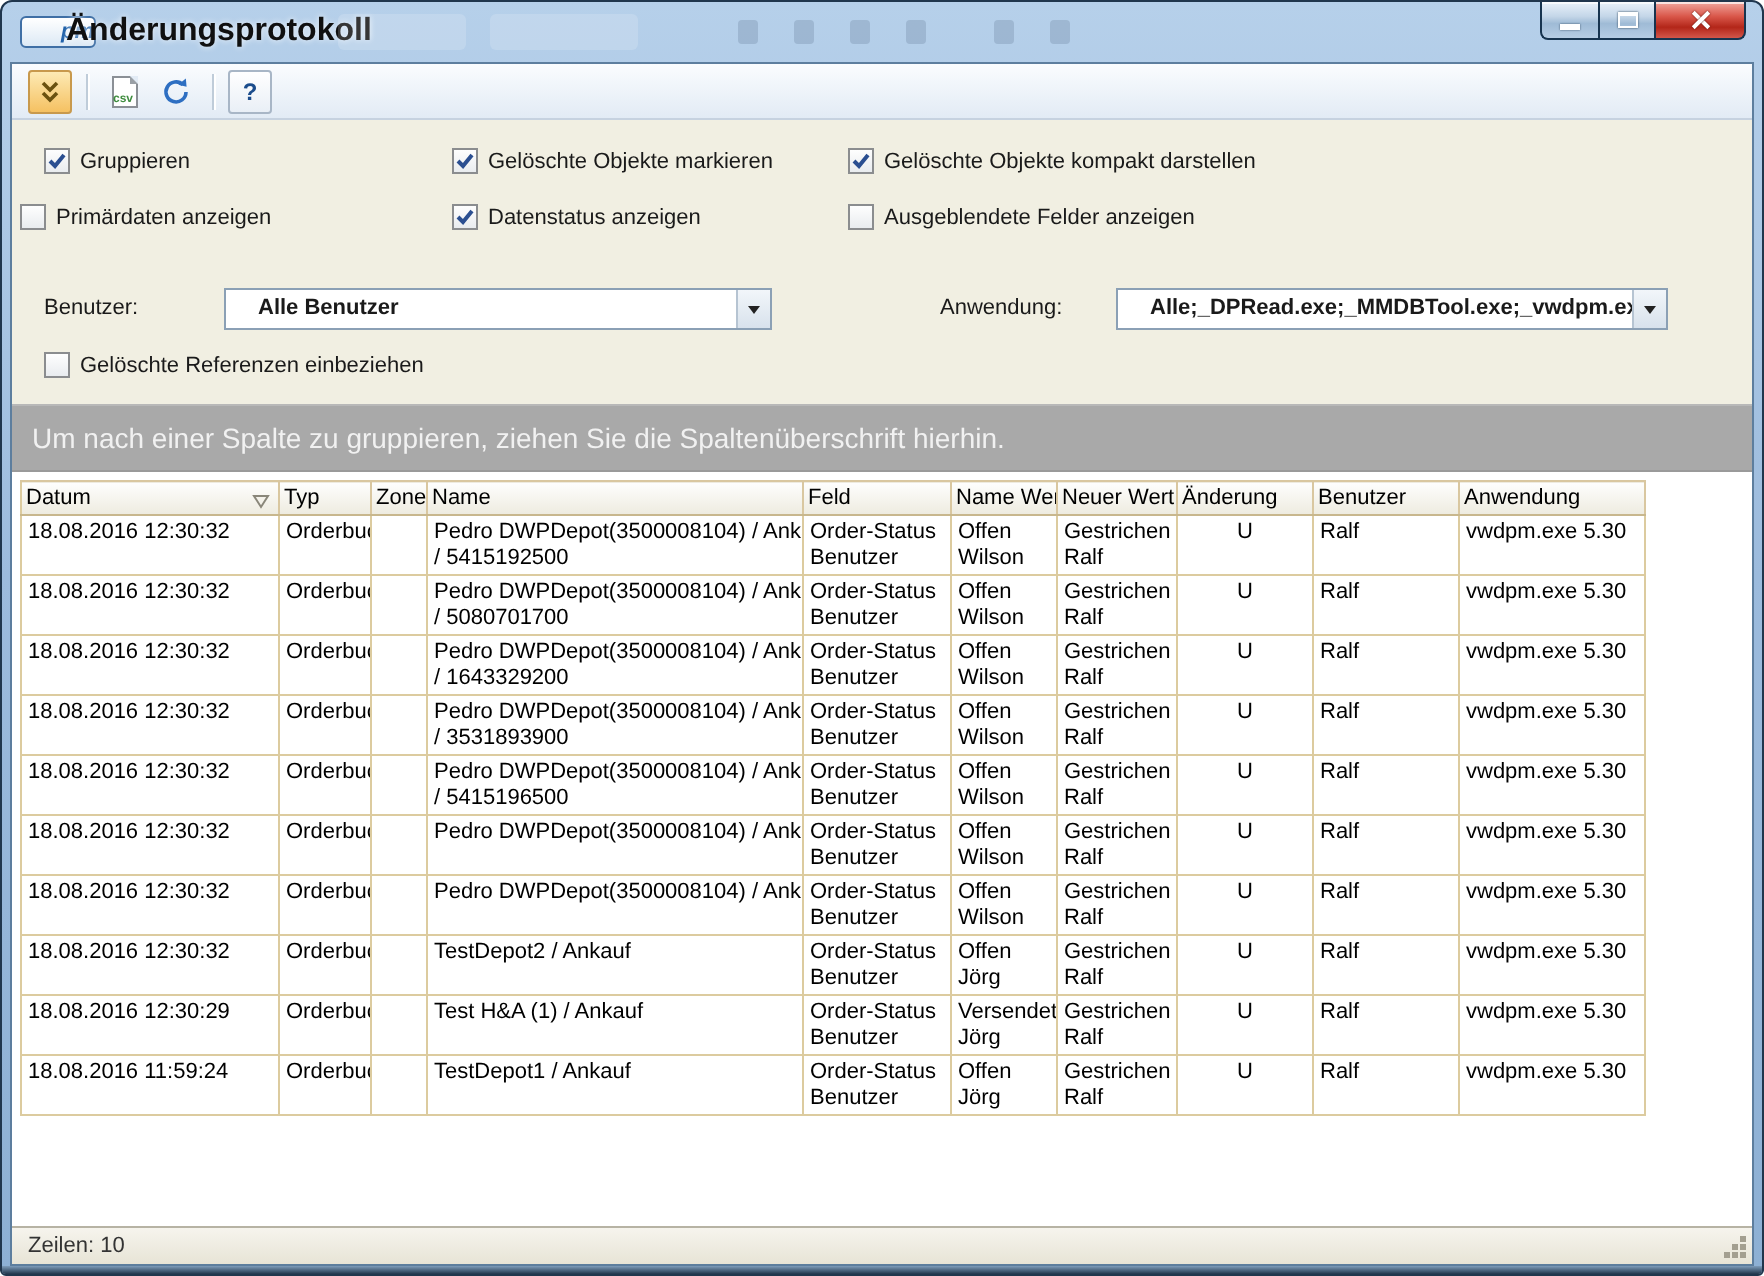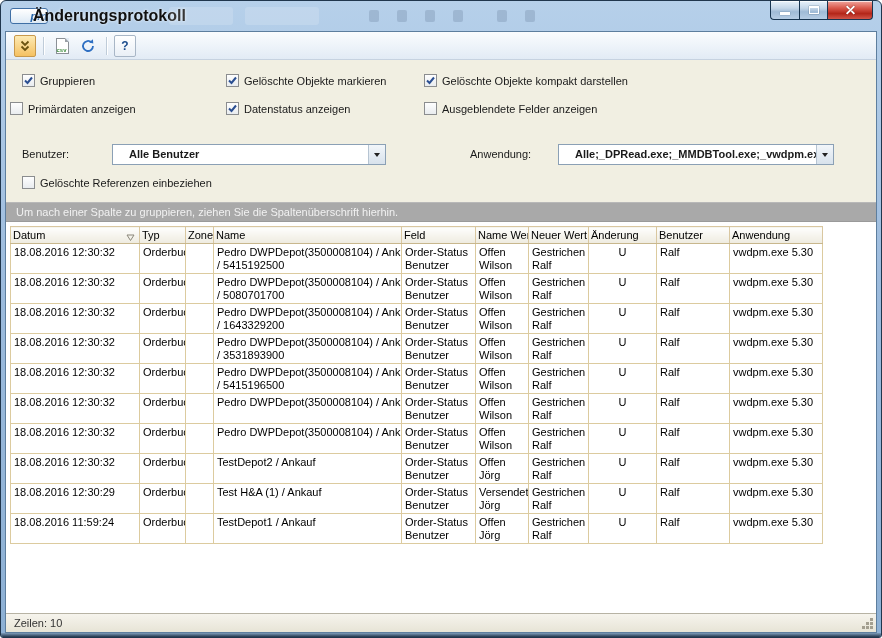--- a/index.html
+++ b/index.html
@@ -68,21 +68,21 @@
   .cbx.on svg { display:block; }
   .flabel { position:absolute; }
   .combo { position:absolute; height:21px; background:#fff; border:1px solid #8ba0b5; display:flex; }
   .cval { flex:1; overflow:hidden; white-space:nowrap; line-height:19px; padding-left:16px;font-weight:bold; }
   .cbtn { width:17px; flex:none; background:linear-gradient(#f2f6fa,#d8e2ec); border-left:1px solid #b6c4d2;
           display:flex; align-items:center; justify-content:center; }
   .arr { width:0; height:0; border-left:3.5px solid transparent; border-right:3.5px solid transparent;
          border-top:4px solid #222; }
 
   
-  .groupbar { height:20px; flex:none; background:#a9a9a9; color:#f1f1f1; font-size:11px;
+  .groupbar { height:34px; flex:none; background:#a9a9a9; color:#f1f1f1; font-size:14px;
               display:flex; align-items:center; padding-left:10px;
               box-shadow:inset 0 1px 0 #b8b8b8, inset 0 -1px 0 #9a9a9a;text-align:right; }
 
   
   .grid-area { flex:1; background:#fff; overflow:hidden; position:relative; }
   table.grid { border-collapse:collapse; table-layout:fixed; width:812px; margin:4px 0 0 4px;
                font-size:11px; border-left:1px solid #dccb9f; }
   table.grid th { height:17px; font-weight:normal; text-align:left; padding:0 2px;
                background:linear-gradient(#fefefd,#eeebdf);
                border-right:1px solid #d9c7a0; border-bottom:1px solid #c8b78d; border-top:1px solid #d9c7a0;

